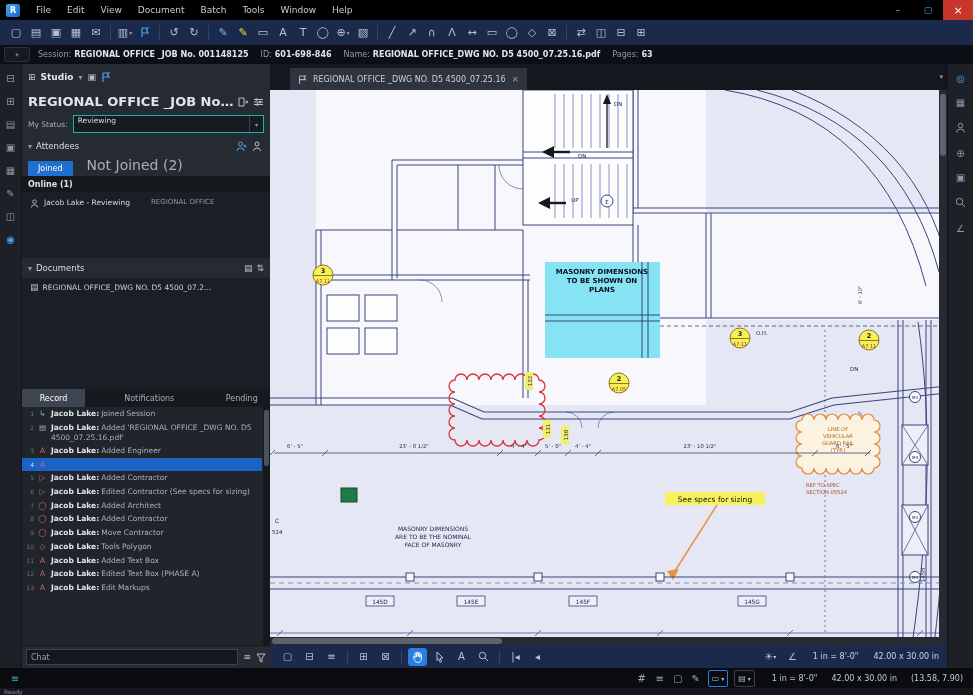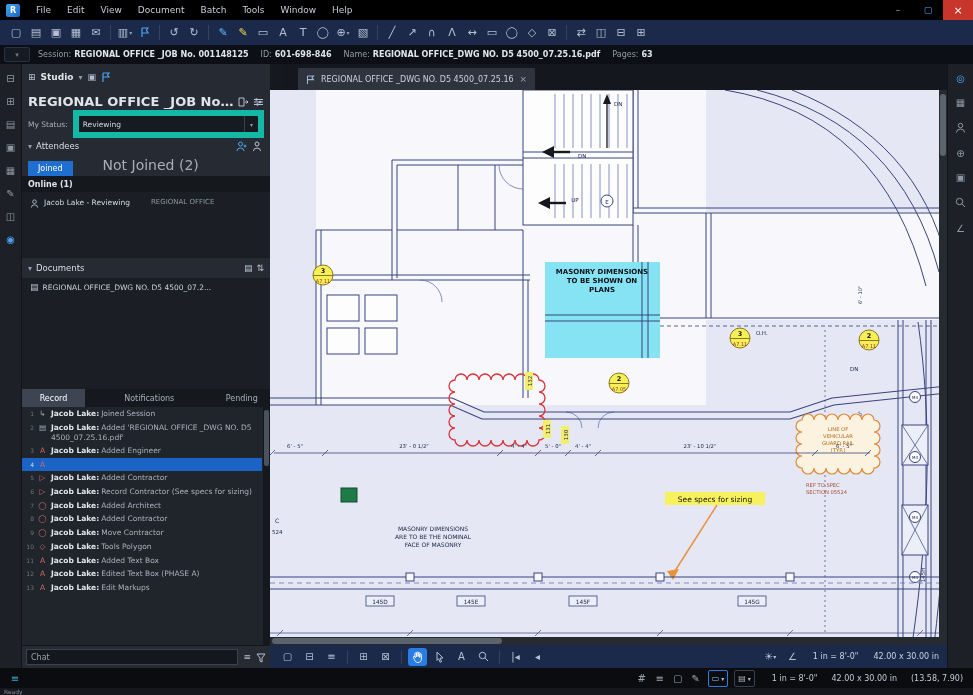--- a/index.html
+++ b/index.html
@@ -36,27 +36,27 @@
   .panel{left:22px;top:0;width:248px;height:604px;background:#262b33;display:flex;flex-direction:column;box-sizing:border-box;}
   .row{display:flex;align-items:center;box-sizing:border-box;}
   .sp-header{height:26px;padding:0 6px;gap:5px;}
   .sp-title{font-size:9px;font-weight:bold;color:#e2e6ec;}
   .mini{font-size:8px;color:#8f99ab;}
   .sp-hic{color:#b6c0d2;font-size:9px;}
   .sp-session{height:22px;padding:0 6px;gap:4px;}
   .sp-session-name{flex:1;font-size:13px;font-weight:bold;color:#dfe3ea;white-space:nowrap;overflow:hidden;text-overflow:ellipsis;}
   .sp-status{height:24px;padding:0 6px;gap:5px;}
   .lbl{font-size:7.5px;color:#a7aeb9;}
-  .select{flex:1;height:16px;background:#161a21;border:6px solid #14b8a6;display:flex;align-items:center;}
+  .select{flex:1;height:16px;background:#161a21;border:1px solid #14b8a6;display:flex;}
   .select .val{flex:1;font-size:7.5px;color:#d5dae2;padding-left:4px;}
   .select .cbox{width:13px;height:100%;border-left:1px solid #3a414d;display:flex;align-items:center;justify-content:center;color:#8f99ab;font-size:6px;}
   .sec-h{height:20px;padding:0 6px;gap:4px;}
   .sec-t{font-size:8.5px;color:#d8dde4;}
   .spacer{flex:1;}
-  .sp-tabs{height:20px;padding-left:6px;gap:26px;align-items:flex-end;display:flex;}
+  .sp-tabs{height:20px;padding-left:6px;gap:10px;align-items:flex-end;display:flex;}
   .tab-joined{background:#1f6fd0;color:#fff;font-size:8px;padding:3px 10px;}
   .tab-notjoined{color:#a7aeb9;font-size:14px;padding:3px 4px;}
   .sp-online{height:16px;background:#15181d;color:#dfe3ea;font-weight:bold;font-size:8px;padding-left:6px;}
   .sp-member{height:20px;background:#1b1f25;padding-left:8px;gap:5px;}
   .mem-name{font-size:7.5px;color:#d5dae2;}
   .mem-org{font-size:7px;color:#8f97a2;margin-left:16px;}
   .fill-a{height:46px;background:#1b1f25;}
   .sp-doc-item{height:18px;background:#1b1f25;padding-left:8px;gap:4px;}
   .doc-t{font-size:7.5px;color:#ccd2da;white-space:nowrap;overflow:hidden;}
   .fill-b{height:93px;background:#1b1f25;}
@@ -73,21 +73,21 @@
   .rec-row.sel{background:#1b63c5;}
   .rec-row.sel .rec-txt, .rec-row.sel .rec-txt b{color:#f2f6fc;}
   .rec-row.sel .rec-num{color:#cfe0f5;}
   .rec-scroll{position:absolute;right:0;top:0;bottom:0;width:7px;background:#15181d;}
   .rec-thumb{position:absolute;right:1px;top:3px;width:5px;height:56px;background:#4a525e;border-radius:2px;}
   .sp-chat{height:23px;padding:0 4px;gap:5px;background:#262b33;border-top:1px solid #14161a;}
   .chat-input{flex:1;height:14px;background:#14171d;border:1px solid #3c434e;color:#cfd4dc;font-size:8px;padding:0 4px;font-family:inherit;}
   .chat-input::placeholder{color:#9aa1ac;}
   
   .canvas{left:270px;top:0;width:677px;height:604px;background:#15181f;}
-  .tabbar{position:absolute;left:12px;top:0;width:677px;height:26px;background:#14171d;display:flex;align-items:flex-end;padding-left:16px;box-sizing:border-box;}
+  .tabbar{position:absolute;left:4px;top:0;width:677px;height:26px;background:#14171d;display:flex;align-items:flex-end;padding-left:16px;box-sizing:border-box;}
   .doc-tab{height:22px;background:#2e333d;display:flex;align-items:center;padding:0 8px;gap:6px;max-width:300px;}
   .doc-tab .t{font-size:8px;color:#ccd2da;white-space:nowrap;overflow:hidden;text-overflow:ellipsis;}
   .doc-tab .x{color:#9aa1ac;font-size:9px;}
   .tab-caret{margin-left:auto;margin-right:8px;color:#8f99ab;font-size:7px;align-self:center;}
   .draw{position:absolute;left:0;top:26px;width:677px;height:555px;background:#e6e7f4;overflow:hidden;}
   .vscroll{position:absolute;right:0;top:0;width:8px;height:555px;background:#262a31;}
   .vthumb{position:absolute;right:1px;top:4px;width:6px;height:62px;background:#5c636d;border-radius:3px;}
   .hscroll{position:absolute;left:0;bottom:0;width:669px;height:8px;background:#262a31;}
   .hthumb{position:absolute;left:2px;top:1px;width:230px;height:6px;background:#5c636d;border-radius:3px;}
   .navbar{position:absolute;left:0;top:581px;width:677px;height:23px;background:#1b2a4a;display:flex;align-items:center;padding:0 8px;gap:3px;box-sizing:border-box;}
@@ -307,21 +307,21 @@
           <span class="rec-ico">A</span>
         </div>
         <div class="rec-row">
           <span class="rec-num">5</span>
           <span class="rec-ico">▷</span>
           <span class="rec-txt"><b>Jacob Lake:</b><span>Added Contractor</span></span>
         </div>
         <div class="rec-row">
           <span class="rec-num">6</span>
           <span class="rec-ico">▷</span>
-          <span class="rec-txt"><b>Jacob Lake:</b><span>Record Contractor (See specs for sizing)</span></span>
+          <span class="rec-txt"><b>Jacob Lake:</b><span>Edited Contractor (See specs for sizing)</span></span>
         </div>
         <div class="rec-row">
           <span class="rec-num">7</span>
           <span class="rec-ico">◯</span>
           <span class="rec-txt"><b>Jacob Lake:</b><span>Added Architect</span></span>
         </div>
         <div class="rec-row">
           <span class="rec-num">8</span>
           <span class="rec-ico">◯</span>
           <span class="rec-txt"><b>Jacob Lake:</b><span>Added Contractor</span></span>

